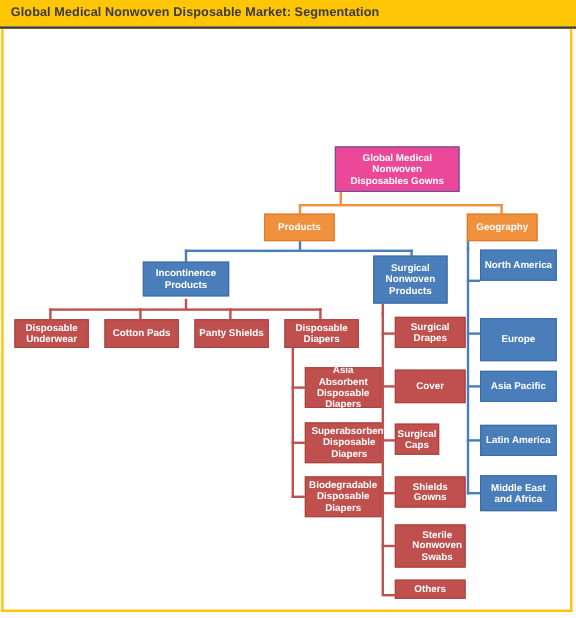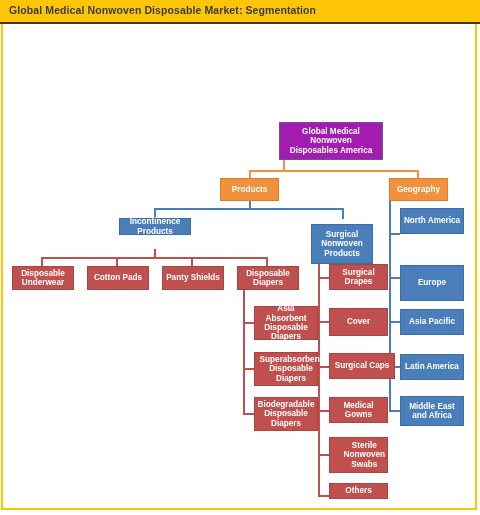--- a/index.html
+++ b/index.html
@@ -70,21 +70,21 @@
     align-items: center;
     justify-content: center;
     text-align: center;
     color: #ffffff;
     font-weight: bold;
     line-height: 1.15;
     padding: 1px 2px;
   }
   .node span { display: block; }
   .n-root {
-    background: #a21caf;
+    background: #ec4899;
     border: 1px solid #6B529A;
     font-size: 8.2px;
   }
   .n-cat {
     background: #F0913E;
     border: 1px solid #E07B28;
     font-size: 8.2px;
   }
   .n-blue {
     background: #4A7EBB;
@@ -153,40 +153,40 @@
     <div class="ln ln-blue" style="left:389px; top:206px; width:2px; height:206px;"></div>
     <div class="ln ln-blue" style="left:389px; top:233px; width:11px; height:2px;"></div>
     <div class="ln ln-blue" style="left:389px; top:277px; width:11px; height:2px;"></div>
     <div class="ln ln-blue" style="left:389px; top:321px; width:11px; height:2px;"></div>
     <div class="ln ln-blue" style="left:389px; top:366px; width:11px; height:2px;"></div>
     <div class="ln ln-blue" style="left:389px; top:410px; width:11px; height:2px;"></div>
 
     <div class="node n-root" style="left:279px; top:122px; width:104px; height:38px;">
       <div>
         <span>Global Medical Nonwoven</span>
-        <span>Disposables America</span>
+        <span>Disposables Gowns</span>
       </div>
     </div>
 
     <div class="node n-cat" style="left:220px; top:178px; width:59px; height:23px;">
       <span>Products</span>
     </div>
 
     <div class="node n-cat" style="left:389px; top:178px; width:59px; height:23px;">
       <span>Geography</span>
     </div>
 
-    <div class="node n-blue" style="left:119px; top:218px; width:72px; height:17px;">
+    <div class="node n-blue" style="left:119px; top:218px; width:72px; height:29px;">
       <div>
         <span>Incontinence</span>
         <span>Products</span>
       </div>
     </div>
 
-    <div class="node n-blue" style="left:311px; top:213px; width:62px; height:40px;margin-top:11px;">
+    <div class="node n-blue" style="left:311px; top:213px; width:62px; height:40px;">
       <div>
         <span>Surgical</span>
         <span>Nonwoven</span>
         <span>Products</span>
       </div>
     </div>
 
     <div class="node n-red" style="left:12px; top:266px; width:62px; height:24px;">
       <div>
         <span>Disposable</span>
@@ -236,26 +236,26 @@
     <div class="node n-red" style="left:329px; top:264px; width:59px; height:26px;">
       <span>Surgical Drapes</span>
     </div>
 
     <div class="node n-red" style="left:329px; top:308px; width:59px; height:28px;">
       <div>
         <span>Cover</span>
       </div>
     </div>
 
-    <div class="node n-red" style="left:329px; top:353px; width:66px; height:26px;">
+    <div class="node n-red" style="left:329px; top:353px; width:37px; height:26px;">
       <span>Surgical Caps</span>
     </div>
 
     <div class="node n-red" style="left:329px; top:397px; width:59px; height:26px;">
-      <span>Medical Gowns</span>
+      <span>Shields Gowns</span>
     </div>
 
     <div class="node n-red" style="left:329px; top:437px; width:59px; height:36px;justify-content:flex-end;">
       <div>
         <span>Sterile</span>
         <span>Nonwoven</span>
         <span>Swabs</span>
       </div>
     </div>
 

